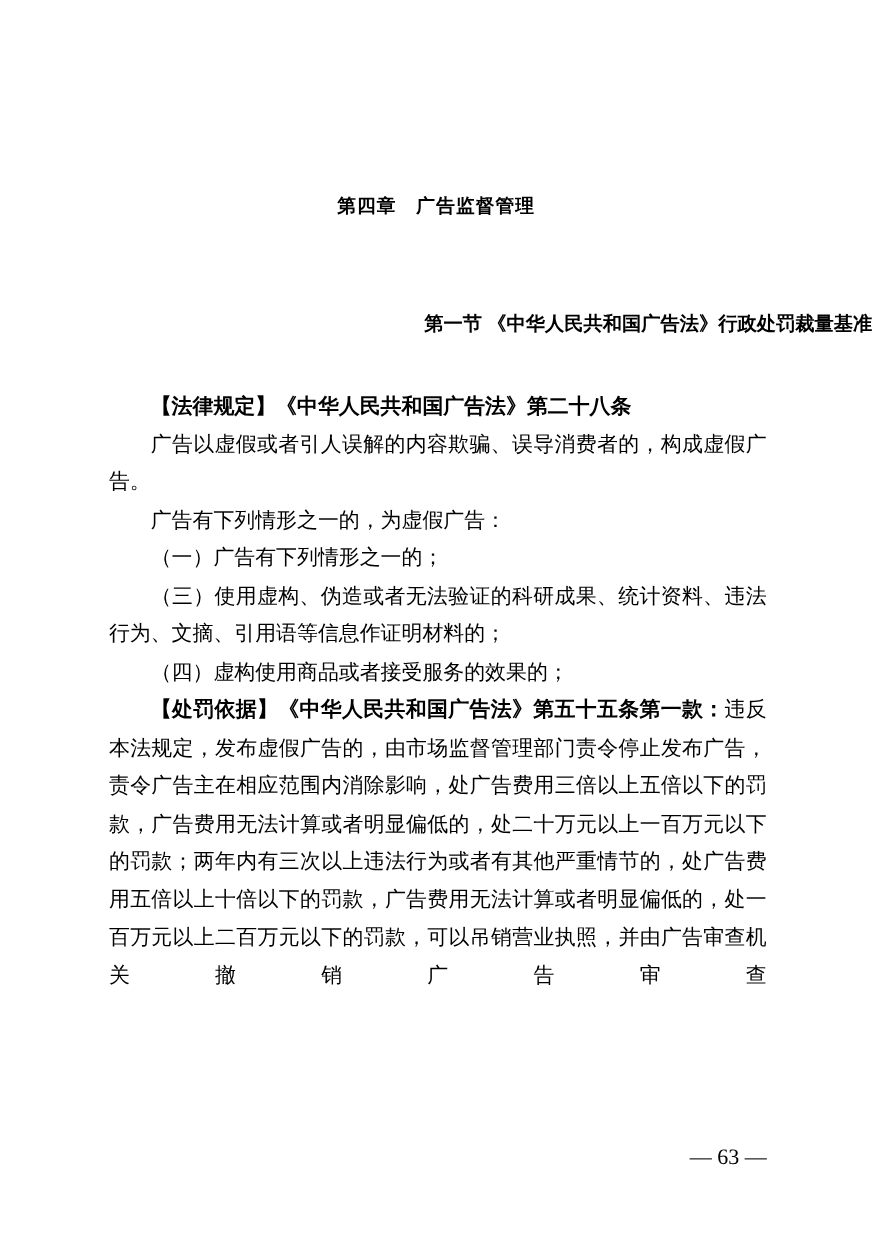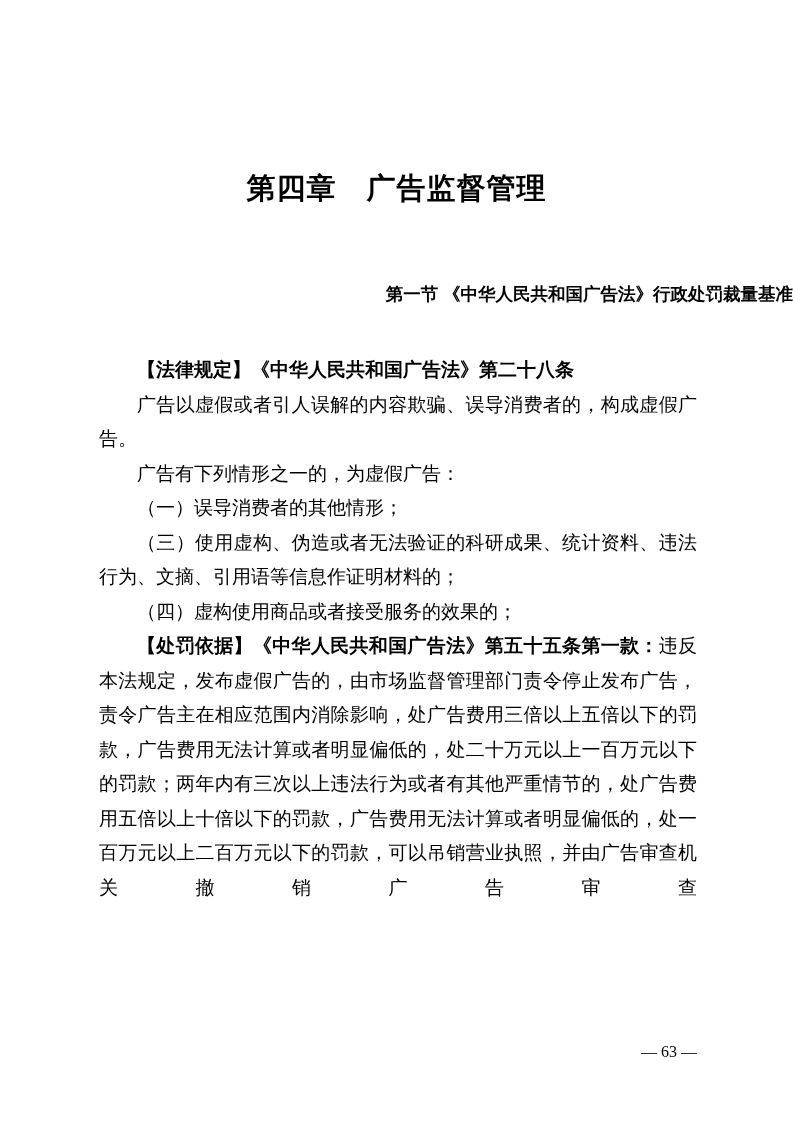--- a/index.html
+++ b/index.html
@@ -13,21 +13,21 @@
     height: 1122px;
     background: #ffffff;
     color: #000000;
     overflow: hidden;
     font-family: "Liberation Serif", "DejaVu Serif", serif;
   }
   .chapter-title {
     padding-top: 174px;
     margin: 0;
     text-align: center;
-    font-size: 29px;
+    font-size: 17px;
     line-height: 28px;
     font-weight: bold;
     font-family: "Liberation Serif", "DejaVu Serif", serif;
     letter-spacing: 1px;
   }
   .section-title {
     margin: 81px 0 0 0;
     text-align: right;
     font-size: 17.5px;
     line-height: 22px;
@@ -56,21 +56,21 @@
     font-weight: bold;
     margin-top: 39px;
   }
   .cutoff {
     text-align-last: justify;
   }
   .footer {
     position: absolute;
     right: 96px;
     bottom: 60px;
-    font-size: 16px;
+    font-size: 20px;
     line-height: 20px;
     font-family: "Liberation Serif", "DejaVu Serif", serif;
   }
 </style>
 </head>
 <body>
 
 <div class="page">
 
   <h1 class="chapter-title">第四章　广告监督管理</h1>
@@ -79,21 +79,21 @@
 
   <div class="content">
 
 
     <p class="legal-heading">【法律规定】《中华人民共和国广告法》第二十八条</p>
 
     <p>广告以虚假或者引人误解的内容欺骗、误导消费者的，构成虚假广告。</p>
 
     <p>广告有下列情形之一的，为虚假广告：</p>
 
-    <p>（一）误导消费者的其他情形；</p>
+    <p>（一）广告有下列情形之一的；</p>
 
 
     <p>（三）使用虚构、伪造或者无法验证的科研成果、统计资料、违法行为、文摘、引用语等信息作证明材料的；</p>
 
     <p>（四）虚构使用商品或者接受服务的效果的；</p>
 
 
     <p class="cutoff"><span class="penalty-lead">【处罚依据】《中华人民共和国广告法》第五十五条第一款：</span><span>违反本法规定，发布虚假广告的，由市场监督管理部门责令停止发布广告，责令广告主在相应范围内消除影响，处广告费用三倍以上五倍以下的罚款，广告费用无法计算或者明显偏低的，处二十万元以上一百万元以下的罚款；两年内有三次以上违法行为或者有其他严重情节的，处广告费用五倍以上十倍以下的罚款，广告费用无法计算或者明显偏低的，处一百万元以上二百万元以下的罚款，可以吊销营业执照，并由广告审查机关撤销广告审查</span></p>
 
   </div>

